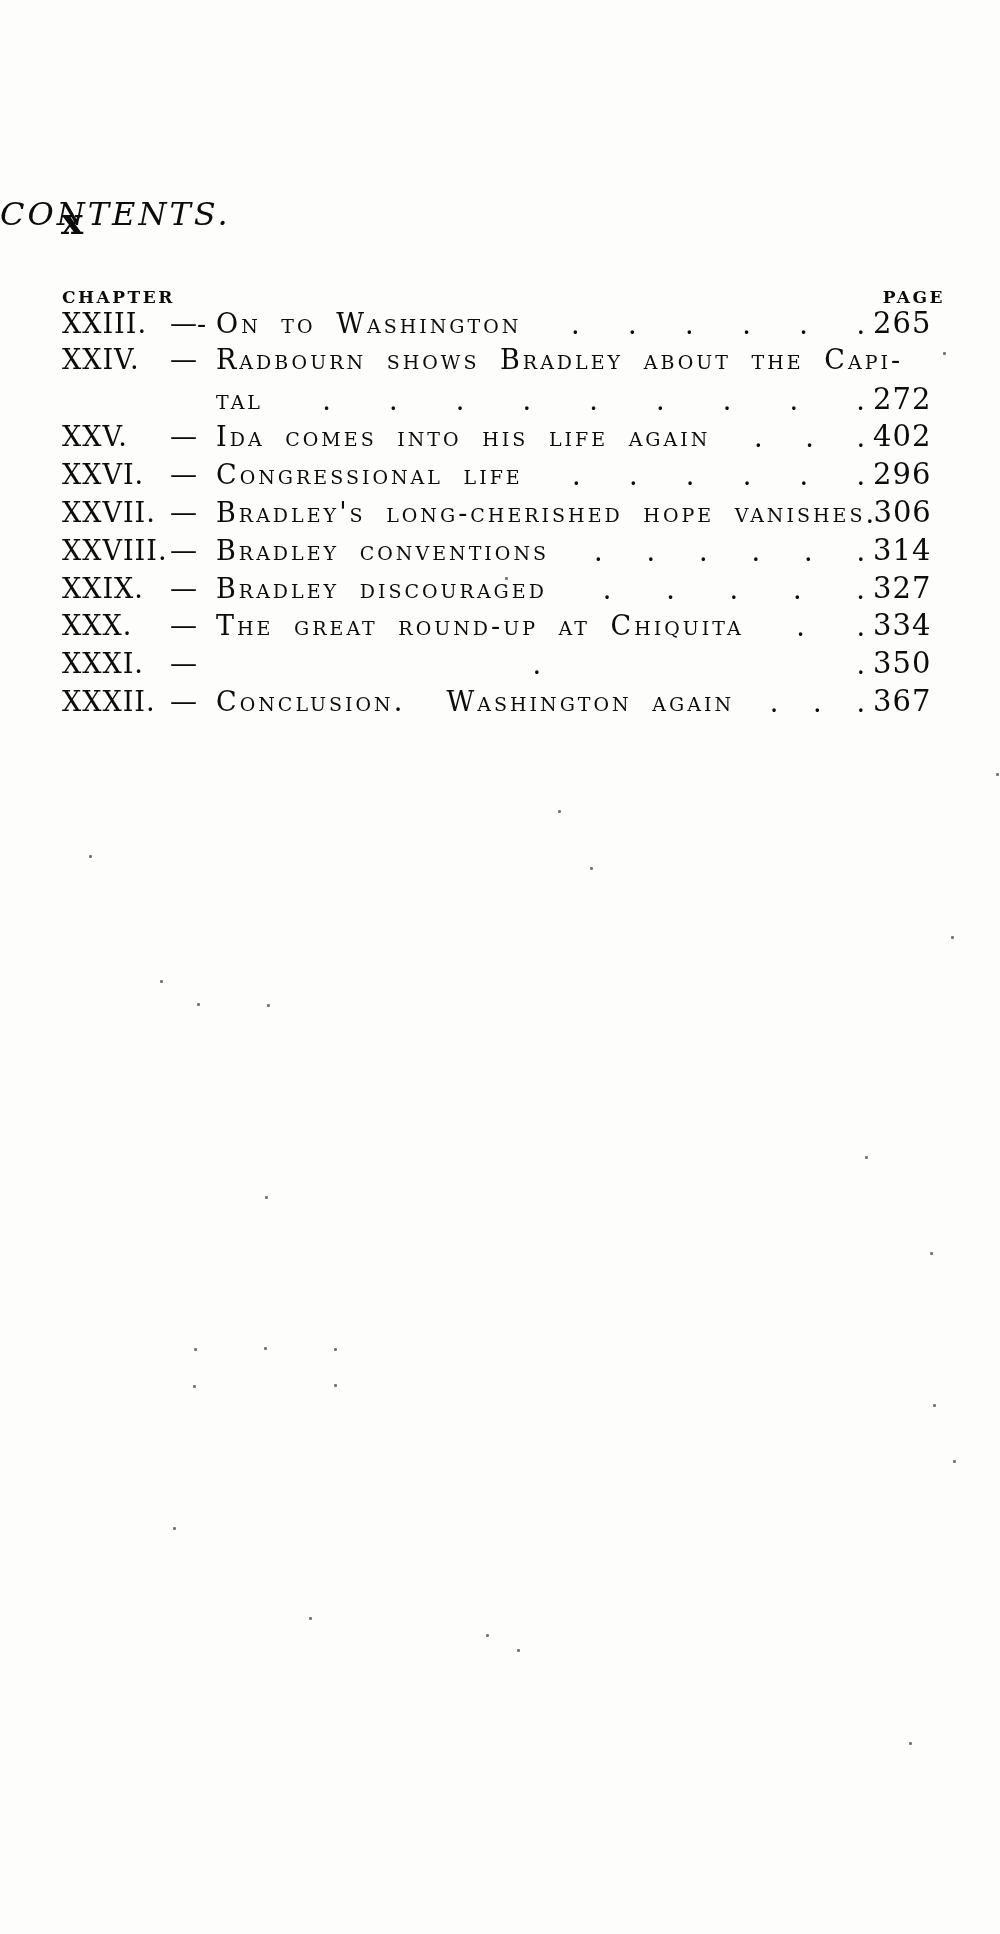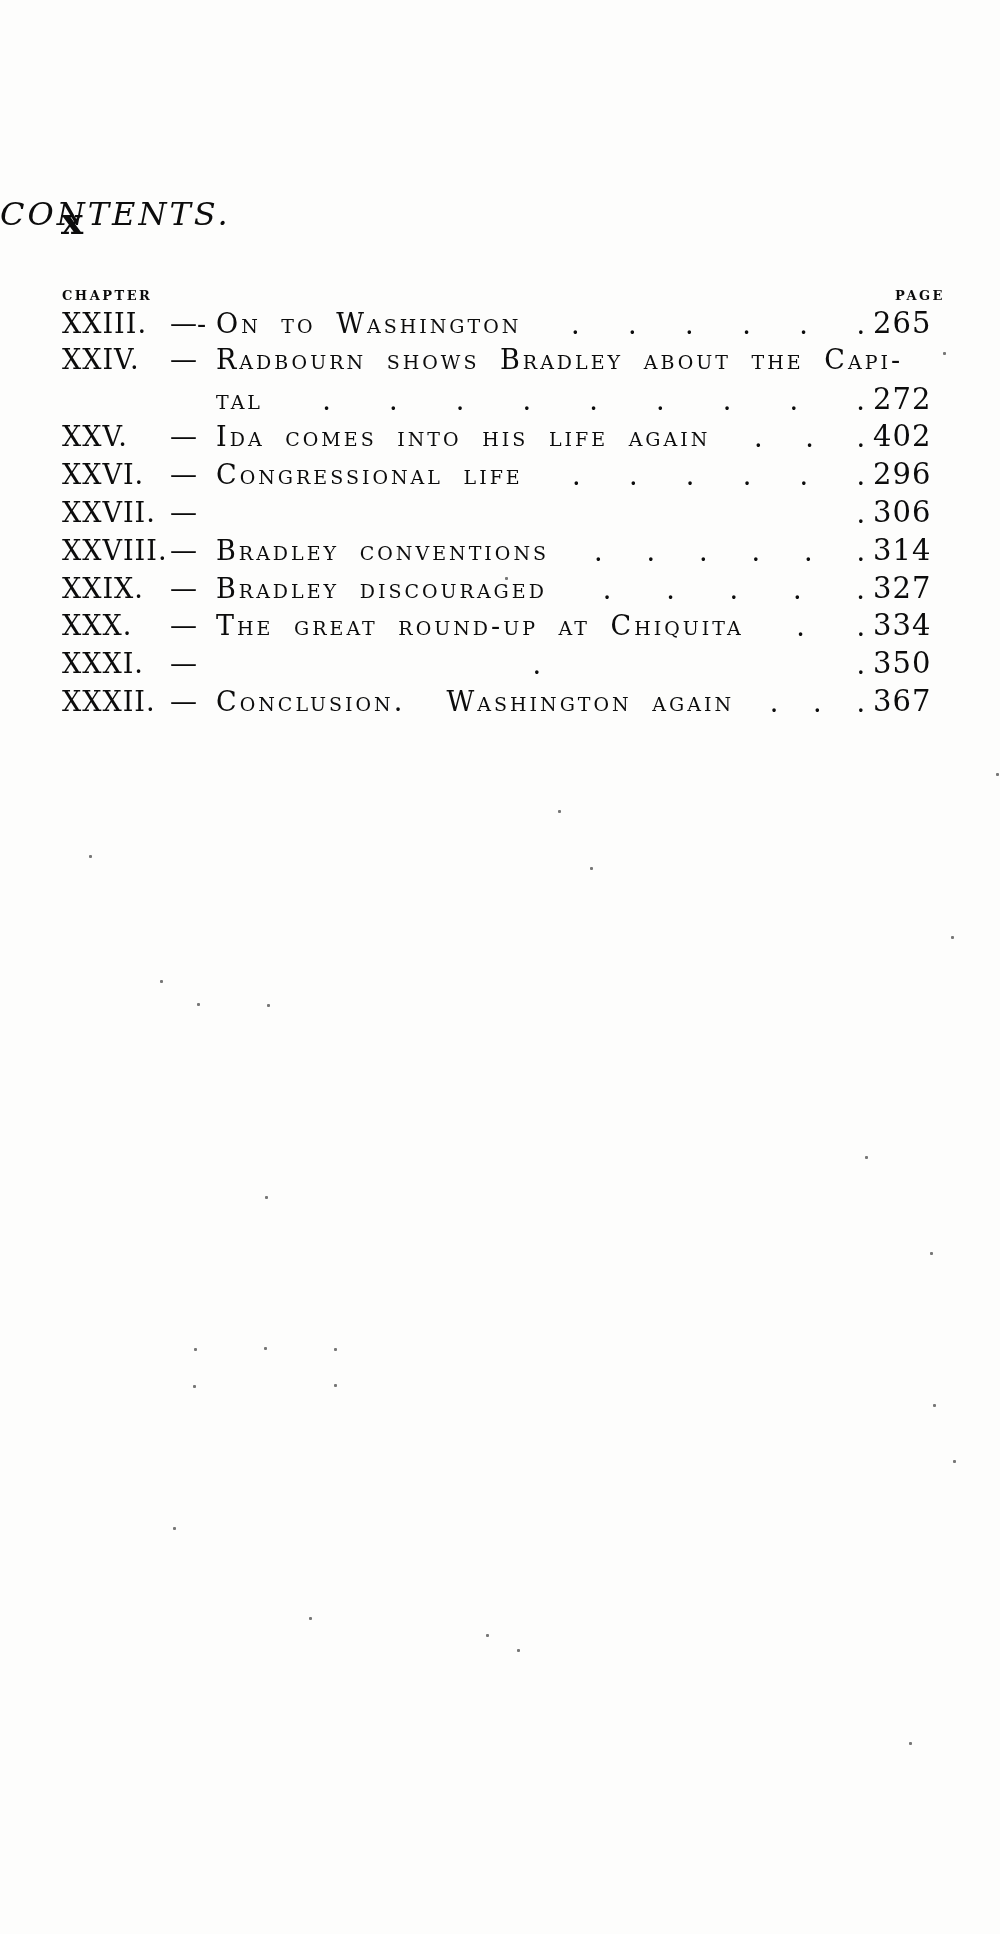--- a/index.html
+++ b/index.html
@@ -33,21 +33,21 @@
     line-height: 1;
   }
   
   .cols {
     position: absolute;
     top: 289px;
     left: 62px;
     right: 55px;
     display: flex;
     justify-content: space-between;
-    font-size: 13px;
+    font-size: 17px;
     font-weight: bold;
     letter-spacing: 2.5px;
     line-height: 1;
   }
   
   .toc {
     position: absolute;
     top: 306px;
     left: 62px;
     right: 55px;
@@ -183,20 +183,21 @@
           <span class="ldot">.</span>
           <span class="ldot">.</span>
           <span class="ldot">.</span>
         </span>
       <span class="pageno">296</span>
     </div>
 
     <div class="row">
       <span class="num">XXVII.</span>
       <span class="sep">—</span>
+      <span class="title">Bradley's long-cherished hope vanishes</span>
       <span class="leaders">
           <span class="ldot">.</span>
         </span>
       <span class="pageno">306</span>
     </div>
 
     <div class="row">
       <span class="num">XXVIII.</span>
       <span class="sep">—</span>
       <span class="title">Bradley conventions</span>

